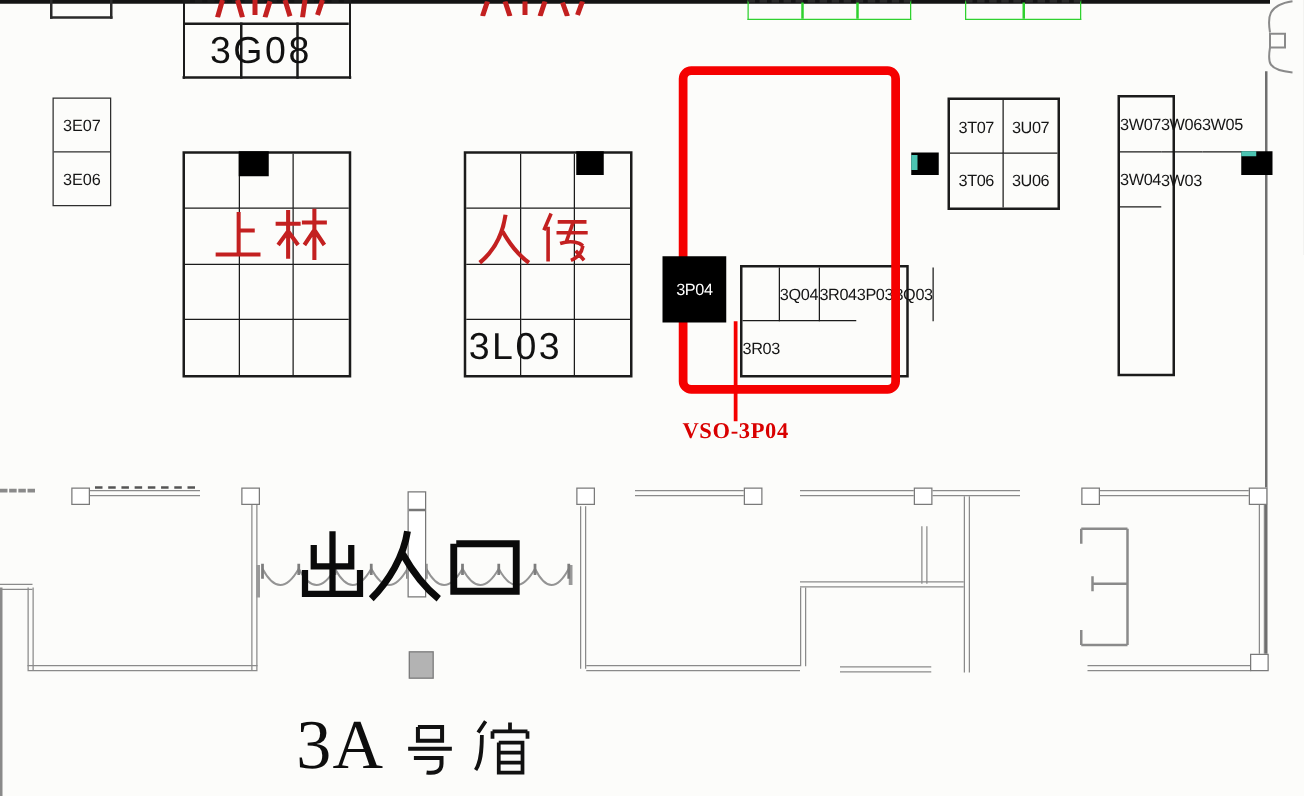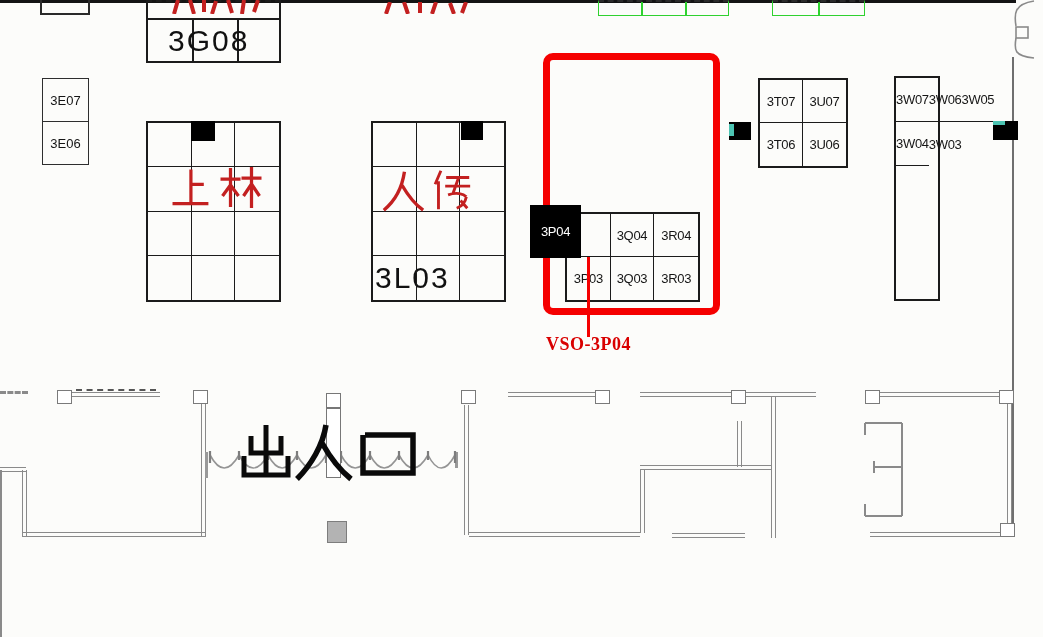--- a/index.html
+++ b/index.html
@@ -142,21 +142,21 @@
   <div class="cjk" style="left:426px;top:165px;">
     <svg width="48" height="50" viewBox="0 0 100 100">
         <path d="M31 10 L19 38 M26 32 L26 90 M42 24 L90 24 M40 42 L92 42 M68 24 L56 58 M46 60 C64 54 78 58 84 64 M84 64 C82 76 74 84 64 88 M72 72 L86 88" stroke="#c32020" stroke-width="6" fill="none"></path>
       </svg>
   </div>
   <span class="biglabel" style="left:375px;top:261px;">3L03</span>
 
   <div id="redframe"></div>
 
 
-  <div class="grid g3 r2" style="left:565px;top:212px;width:135px;height:90px;grid-template-columns:repeat(3,1fr);grid-template-rows:repeat(2,1fr);">
+  <div class="grid g3 r2" style="left:592px;top:212px;width:135px;height:90px;grid-template-columns:repeat(5,1fr);grid-template-rows:repeat(2,1fr);">
     <div class="c"></div>
     <div class="c">3Q04</div>
     <div class="c">3R04</div>
     <div class="c">3P03</div>
     <div class="c">3Q03</div>
     <div class="c">3R03</div>
   </div>
 
   <div id="selbooth">3P04</div>
   <div id="redline"></div>
@@ -242,14 +242,31 @@
   <div class="post" style="left:1000px;top:523px;"></div>
   <div class="dh" style="left:870px;top:532px;width:131px;"></div>
   <div class="cjk" style="left:864px;top:420px;z-index:6;">
     <svg width="46" height="99" viewBox="0 0 46 99">
       <g stroke="#8a8a8a" stroke-width="2" fill="none">
         <path d="M1 3 H38 M38 3 V96 M1 96 H38 M10 47 H38 M1 3 V15 M1 84 V96 M10 41 V53"></path>
       </g>
     </svg>
   </div>
 
+  <div id="hallname" aria-label="3A号馆">
+    <span class="txt">3A</span>
+    <span class="cjk" style="position:static;margin-left:14px;margin-top:8px;display:inline-block;" aria-label="号馆">
+      <svg width="46" height="48" viewBox="0 0 100 100">
+          <g stroke="#111" stroke-width="7" fill="none">
+        <path d="M29 10 L71 10 L71 34 L29 34 L29 10 M12 48 L88 48 M22 64 L70 64 L70 74 C70 88 58 91 44 89"></path>
+      </g>
+        </svg>
+    </span>
+    <span class="cjk" style="position:static;margin-left:8px;margin-top:6px;display:inline-block;">
+      <svg width="52" height="50" viewBox="0 0 100 100">
+          <g stroke="#111" stroke-width="6" fill="none">
+        <path d="M25 6 L13 24 M19 28 C19 56 17 72 9 84 M36 22 L92 22 M64 8 L64 20 M36 22 L36 34 M92 22 L92 34 M46 40 L84 40 L84 88 L46 88 L46 40 M46 56 L84 56 M46 72 L84 72"></path>
+      </g>
+        </svg>
+    </span>
+  </div>
 
 </div>
 
 </body></html>

